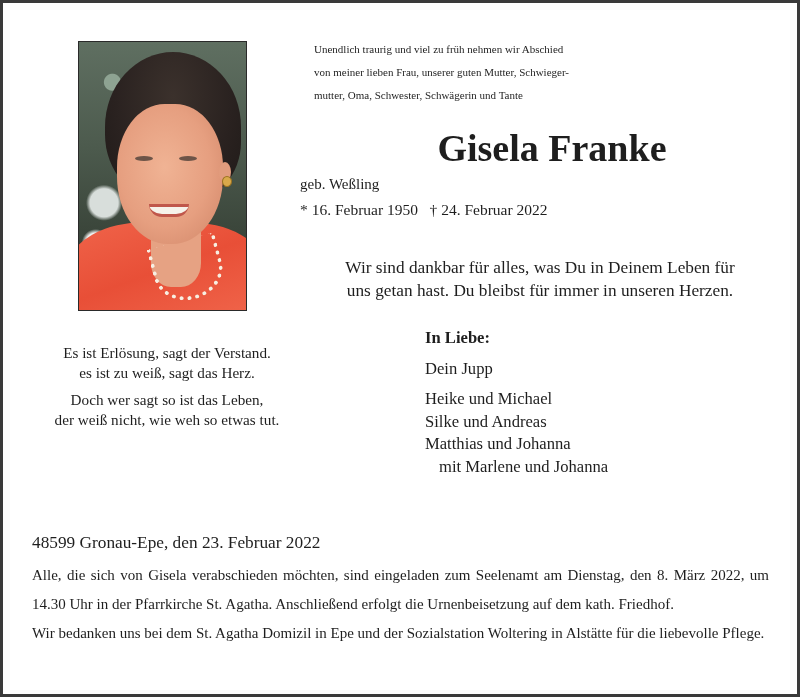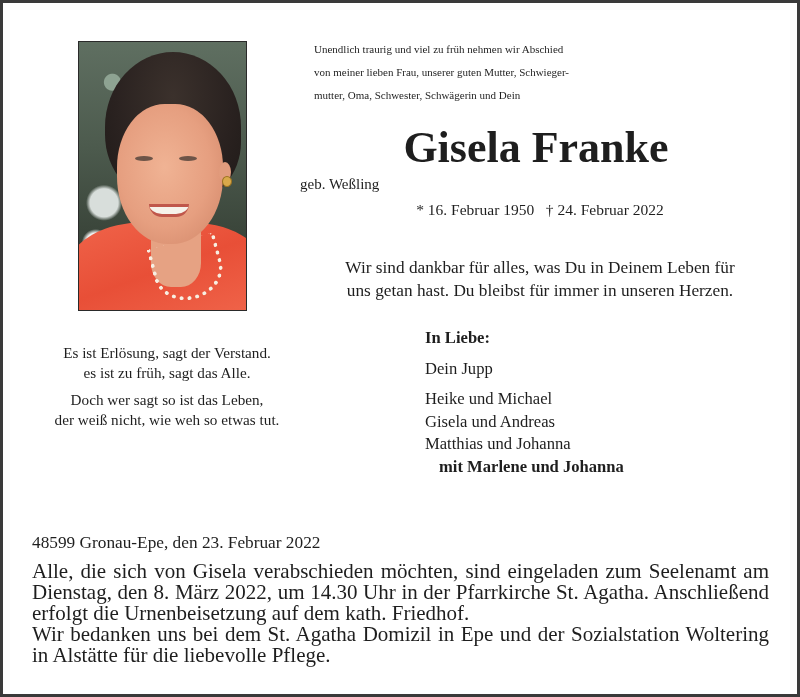--- a/index.html
+++ b/index.html
@@ -31,32 +31,32 @@
   .jacket { position:absolute; left:-10px; top:180px; width:195px; height:110px;
             background:linear-gradient(160deg,#f0644a 0%,#e84f37 45%,#f26a4f 100%);
             border-radius:40% 40% 0 0; }
   .neck { position:absolute; left:72px; top:185px; width:50px; height:60px; background:#e6a283; border-radius:0 0 40% 40%; }
   .pearls { position:absolute; left:74px; top:198px; width:70px; height:60px; border-radius:0 0 50% 50%;
             border:4px dotted #f7efe2; border-top:none; box-sizing:border-box; transform:rotate(-15deg); }
 
   
   .t { position:absolute; white-space:nowrap; }
   .intro { left:314px; top:38px; font-size:11px; line-height:23px; }
-  .name-wrap { position:absolute; left:296px; width:480px; top:126px; text-align:center; font-size:44px; font-weight:bold; line-height:44px; }
+  .name-wrap { position:absolute; left:312px; width:480px; top:126px; text-align:center; font-size:38px; font-weight:bold; line-height:44px; }
   .born { position:absolute; left:300px; width:480px; top:174px; text-align:left; font-size:15px; line-height:20px; }
-  .dates { position:absolute; left:300px; width:480px; top:200px; text-align:center; font-size:15.5px; line-height:20px; }
+  .dates { position:absolute; left:300px; width:480px; top:200px; text-align:left; font-size:15.5px; line-height:20px; }
   .thanks { position:absolute; left:300px; width:480px; top:256px; text-align:center; font-size:17.3px; line-height:23px; }
   .poem { position:absolute; left:22px; width:290px; top:343px; text-align:center; font-size:15.2px; line-height:20px; }
   .poem .stanza { margin-bottom:7px;font-family:Liberation Serif, serif; }
   .family { position:absolute; left:425px; top:327px; font-size:16.6px; line-height:22.5px; }
   .family .g { margin-bottom:8px; }
   .family .bold { font-weight:bold; }
-  .family .indent { padding-left:14px;font-weight:bold; }
+  .family .indent { padding-left:14px; }
   .place { position:absolute; left:32px; top:531px; font-size:17.3px; line-height:23px; }
-  .body-text { position:absolute; left:32px; width:737px; top:561px; font-size:21px; line-height:21px; text-align:justify; }
+  .body-text { position:absolute; left:32px; width:737px; top:561px; font-size:15px; line-height:29px; text-align:justify; }
   .body-text p { margin:0; }
 </style>
 </head>
 <body>
 
 <div class="frame"></div>
 <div class="frame-shadow-r"></div>
 <div class="frame-shadow-b"></div>
 
 <div class="photo" title="Portrait of Gisela Franke: smiling woman with short dark hair, coral jacket, pearl necklace">
@@ -69,49 +69,49 @@
     <div class="eye-r"></div>
     <div class="mouth"></div>
   </div>
   <div class="ear"></div>
   <div class="earring"></div>
 </div>
 
 <div class="t intro">
   <div>Unendlich traurig und viel zu früh nehmen wir Abschied</div>
   <div>von meiner lieben Frau, unserer guten Mutter, Schwieger-</div>
-  <div>mutter, Oma, Schwester, Schwägerin und Dein</div>
+  <div>mutter, Oma, Schwester, Schwägerin und Tante</div>
 </div>
 
 <div class="name-wrap">Gisela Franke</div>
 <div class="born">geb. Weßling</div>
 <div class="dates" style="white-space:pre;">* 16. Februar 1950   † 24. Februar 2022</div>
 
 <div class="thanks">
   <div>Wir sind dankbar für alles, was Du in Deinem Leben für</div>
   <div>uns getan hast. Du bleibst für immer in unseren Herzen.</div>
 </div>
 
 <div class="poem">
   <div class="stanza">
     <div>Es ist Erlösung, sagt der Verstand.</div>
-    <div>es ist zu früh, sagt das Alle.</div>
+    <div>es ist zu weiß, sagt das Herz.</div>
   </div>
   <div class="stanza">
     <div>Doch wer sagt so ist das Leben,</div>
     <div>der weiß nicht, wie weh so etwas tut.</div>
   </div>
 </div>
 
 <div class="family">
   <div class="g bold">In Liebe:</div>
   <div class="g">Dein Jupp</div>
   <div>
     <div>Heike und Michael</div>
-    <div>Gisela und Andreas</div>
+    <div>Silke und Andreas</div>
     <div>Matthias und Johanna</div>
     <div class="g indent">mit Marlene und Johanna</div>
   </div>
 </div>
 
 <div class="place">48599 Gronau-Epe, den 23. Februar 2022</div>
 
 <div class="body-text">
   <p>Alle, die sich von Gisela verabschieden möchten, sind eingeladen zum Seelenamt am Dienstag, den 8. März 2022, um 14.30 Uhr in der Pfarrkirche St. Agatha. Anschließend erfolgt die Urnenbeisetzung auf dem kath. Friedhof.</p>
   <p>Wir bedanken uns bei dem St. Agatha Domizil in Epe und der Sozialstation Woltering in Alstätte für die liebevolle Pflege.</p>

